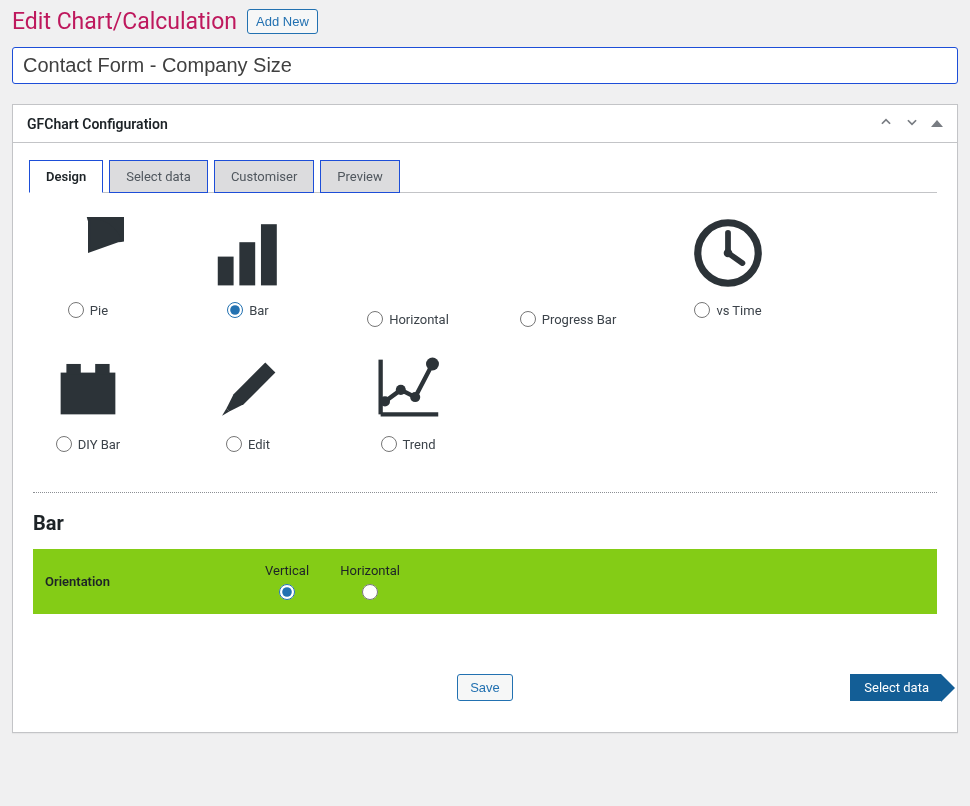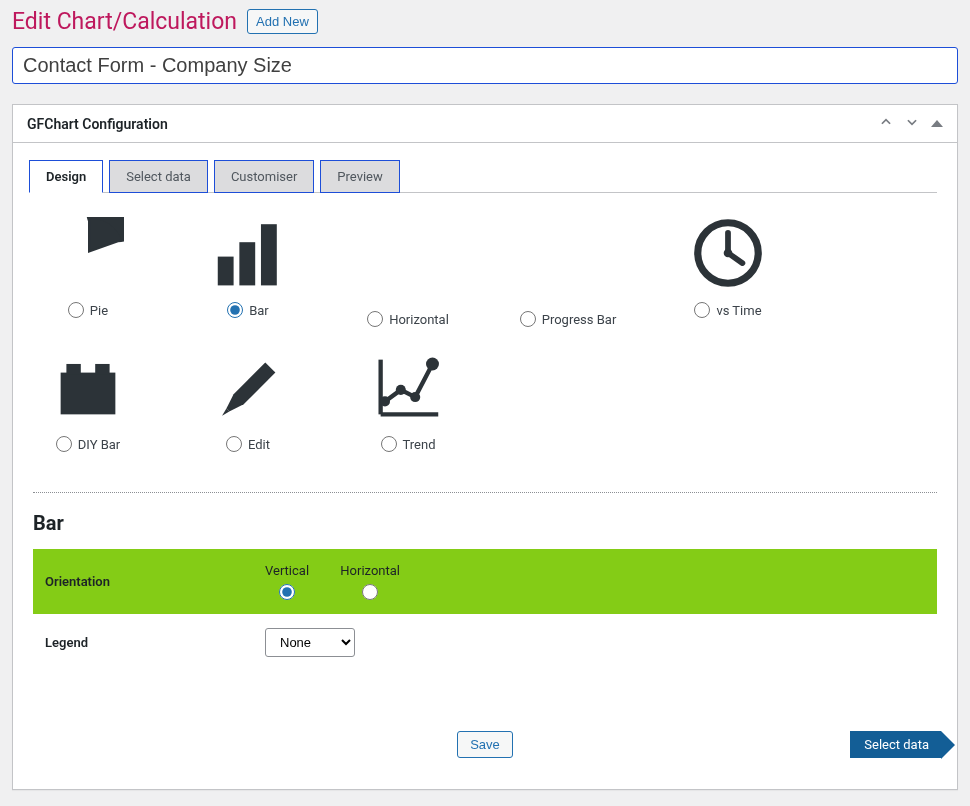--- a/index.html
+++ b/index.html
@@ -372,28 +372,20 @@
             <label class="inline-radio">
               <span>Vertical</span>
               <input type="radio" name="orient" checked="" style="">
             </label>
             <label class="inline-radio">
               <span>Horizontal</span>
               <input type="radio" name="orient" style="">
             </label>
           </td>
         </tr>
-        <tr>
-          <td class="label-cell">Legend</td>
-          <td>
-            <select>
-              <option>None</option>
-            </select>
-          </td>
-        </tr>
       </tbody>
         </table>
 
       <div class="footer-bar">
         <button class="save-btn">Save</button>
         <span class="next-btn">Select data</span>
       </div>
     </div>
   </div>
 </div>

